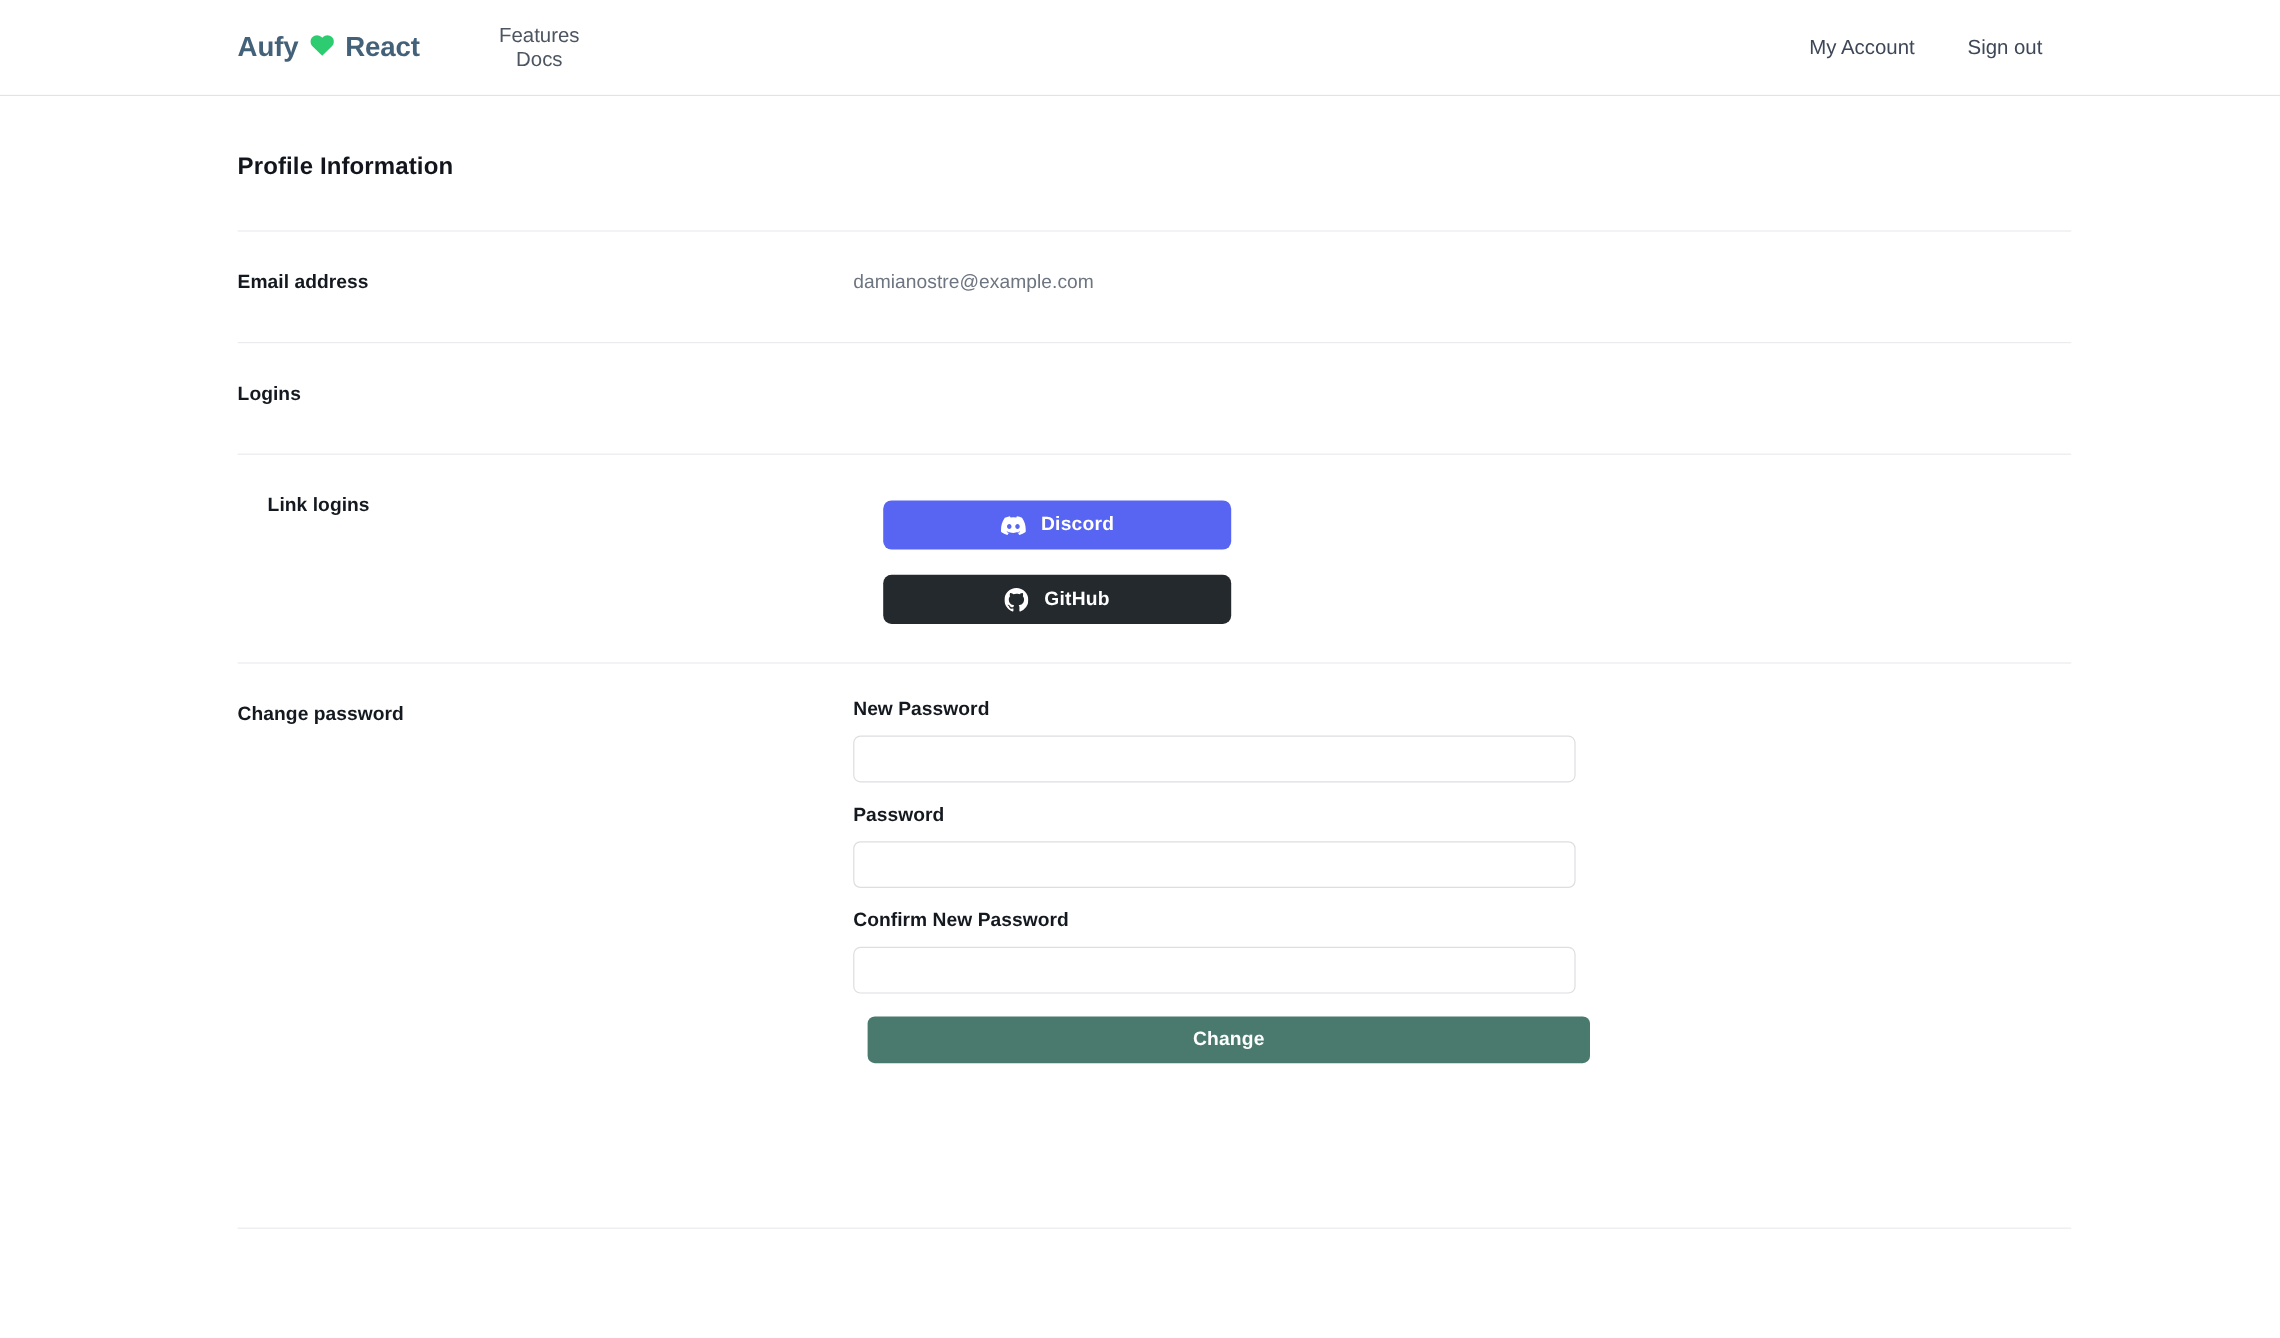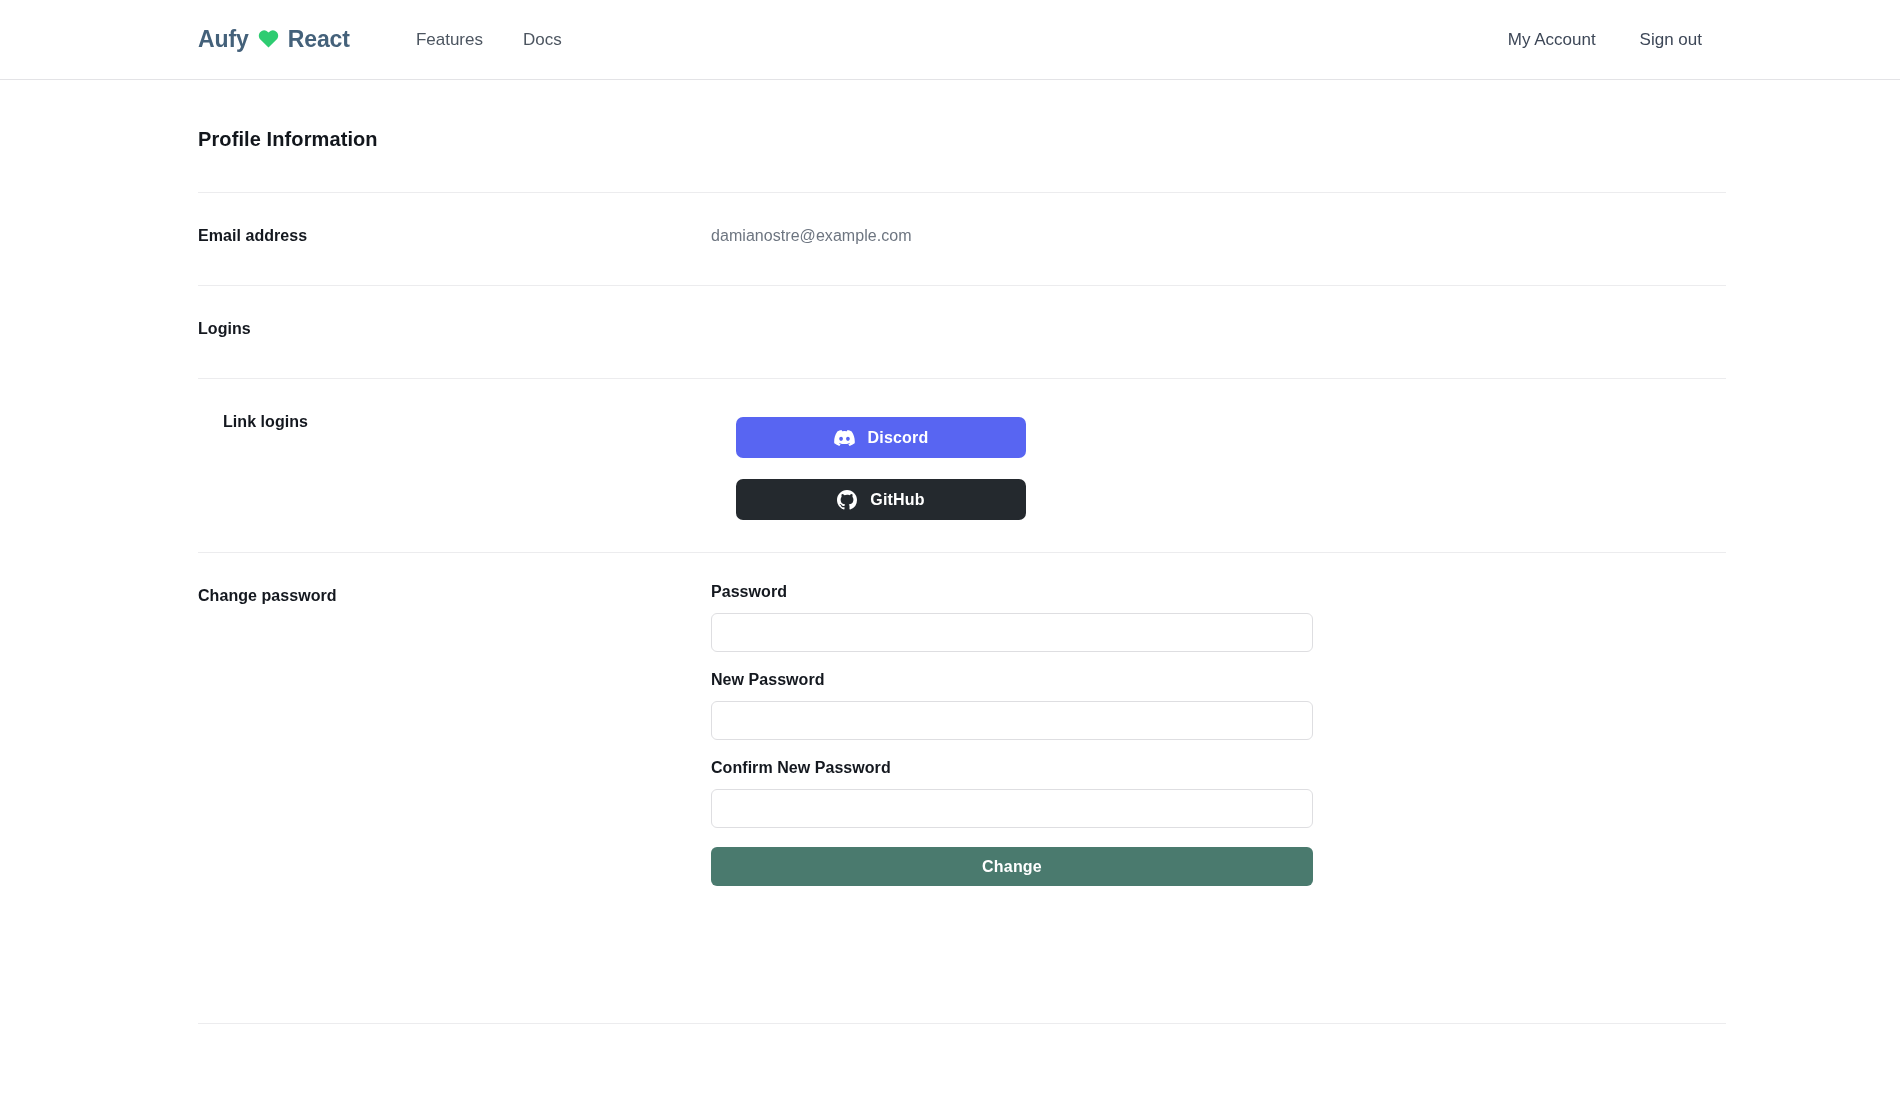--- a/index.html
+++ b/index.html
@@ -51,20 +51,21 @@
     line-height: 1;
     font-size: 21px;
     color: #2ecc71;
   }
 
   .nav-links {
     display: flex;
     align-items: center;
     gap: 0px;
     margin-left: 46px;
+    flex-direction: column;
   }
   .nav-link {
     font-size: 17px;
     color: #4c5560;
     text-decoration: none;
     cursor: pointer;
     padding: 0 20px;
     white-space: nowrap;
   }
 
@@ -188,20 +189,21 @@
     margin-top: 17px;
     border: none;
     border-radius: 6px;
     background: #4a7a6e;
     color: #ffffff;
     font-family: "Liberation Sans", sans-serif;
     font-size: 16px;
     font-weight: 700;
     cursor: pointer;
     letter-spacing: 0.2px;
+    margin-left: 12px;
   }
 
   .row-roles { min-height: 90px; gap: 36px; }
   .row-roles .row-label { padding-top: 34px; }
 </style>
 </head>
 <body>
 
 <div class="page">
 
@@ -276,26 +278,26 @@
       </div>
     </div>
 
     <div class="divider"></div>
 
     <div class="row row-changepw">
       <div class="row-label">Change password</div>
       <div class="row-body">
 
         <div class="field">
-          <label class="field-label">Password</label>
+          <label class="field-label">New Password</label>
           <input class="field-input" type="password" placeholder="" style="">
         </div>
 
         <div class="field">
-          <label class="field-label">New Password</label>
+          <label class="field-label">Password</label>
           <input class="field-input" type="password" placeholder="" style="">
         </div>
 
         <div class="field">
           <label class="field-label">Confirm New Password</label>
           <input class="field-input" type="password" placeholder="" style="">
         </div>
 
         <button class="submit-btn" style="background: rgb(74, 122, 110);">Change</button>
 

